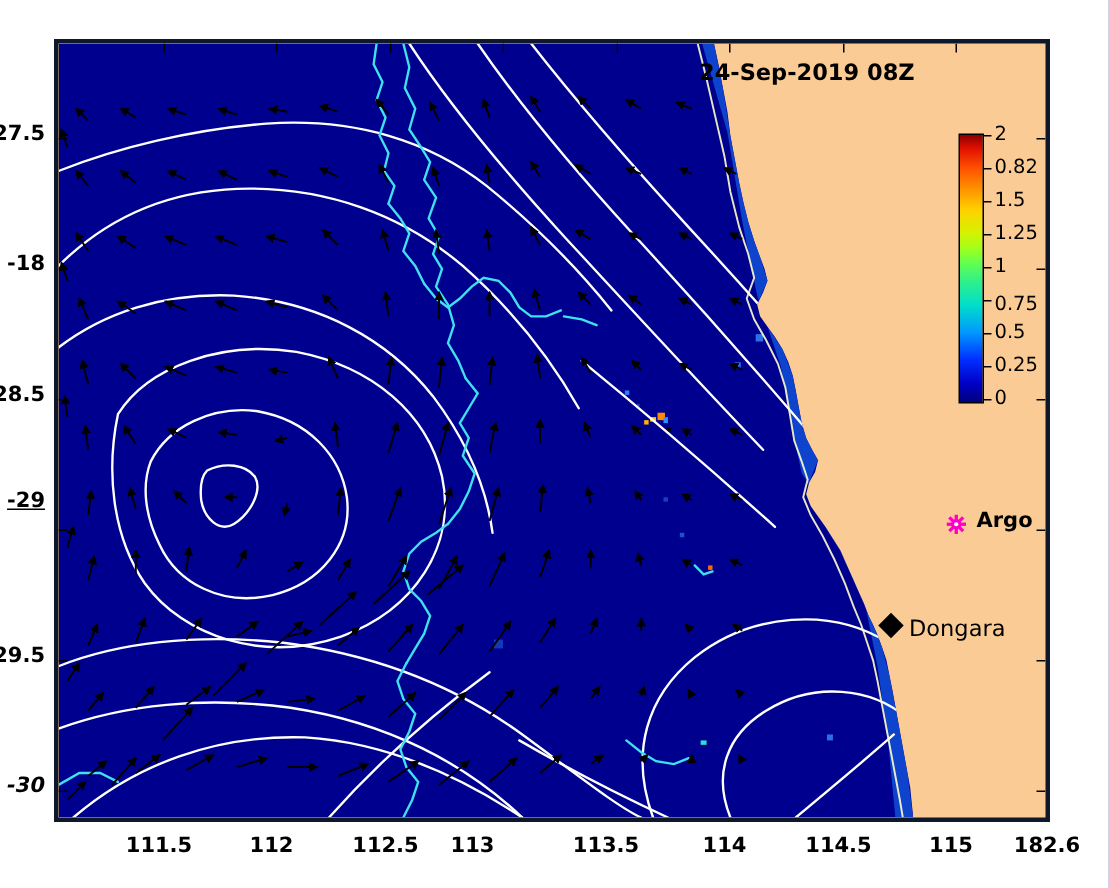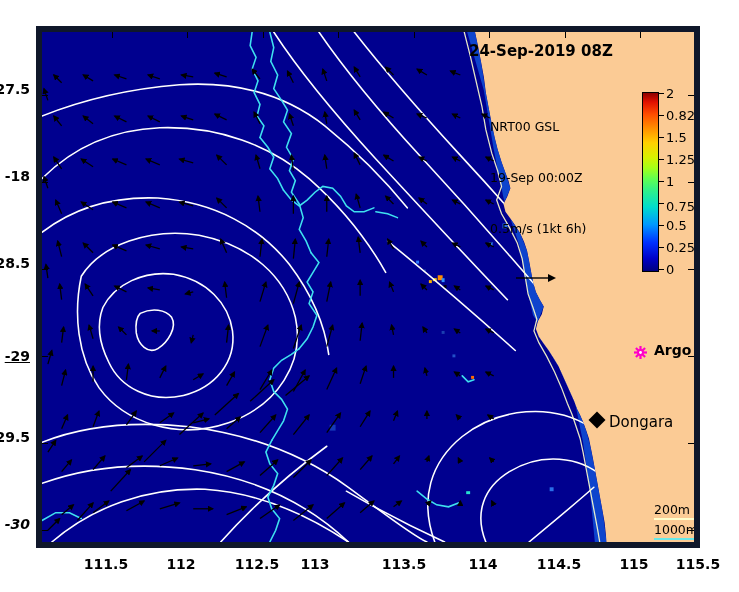--- a/index.html
+++ b/index.html
@@ -3,21 +3,21 @@
 <meta charset="utf-8">
 <style>
   html,body{margin:0;padding:0;background:#ffffff;}
   body{width:739px;height:592px;position:relative;overflow:hidden;
        font-family:"DejaVu Sans","Liberation Sans",sans-serif;}
 
   .fig{position:absolute;left:0;top:0;width:739px;height:592px;background:#fff;}
 
   
   #plot-area{position:absolute;left:36px;top:26px;width:664px;height:522px;
-             border:6px solid #0f172a;box-sizing:border-box;overflow:hidden;
+             border:3px solid #0f172a;box-sizing:border-box;overflow:hidden;
              background:#fbcb95;}
 
   #ocean-layer,#land-layer,#contour-layer,#vector-layer,#sst-layer{
     position:absolute;left:0;top:0;width:100%;height:100%;}
 
   
   .tick{position:absolute;background:#000;}
   .xtick{width:1px;height:6px;top:516px;}
   .ytick{height:1px;width:6px;left:0px;}
   .xtick-in{width:1px;height:6px;top:0px;}
@@ -384,51 +384,36 @@
           <path d="M6,160 L2,148"></path>
         <path d="M6,252 L4,238"></path>
           <path d="M6,340 L10,326"></path>
         <path d="M6,430 L14,418"></path>
           <path d="M6,510 L18,498"></path>
       </g>
     </svg>
 
     <div class="anno" id="title-date">24-Sep-2019 08Z</div>
 
-    <div class="anno" id="current-legend">
-      <div>NRT00 GSL</div>
-      <div>19-Sep 00:00Z</div>
-      <div>0.5m/s (1kt 6h)</div>
-      <svg class="refarrow" width="44" height="12">
-        <line x1="2" y1="6" x2="34" y2="6" stroke="#000" stroke-width="1.4"></line>
-        <path d="M34,2 L42,6 L34,10 z" fill="#000"></path>
-      </svg>
-    </div>
 
     <svg class="argo-marker" viewBox="0 0 13 13">
       <g fill="#ff00c8">
         <circle cx="6.5" cy="6.5" r="3.4"></circle>
         <rect x="5.4" y="0" width="2.2" height="13"></rect>
         <rect x="0" y="5.4" width="13" height="2.2"></rect>
         <rect x="5.4" y="0" width="2.2" height="13" transform="rotate(45 6.5 6.5)"></rect>
         <rect x="5.4" y="0" width="2.2" height="13" transform="rotate(-45 6.5 6.5)"></rect>
       </g>
       <circle cx="6.5" cy="6.5" r="1.4" fill="#ffffff"></circle>
     </svg>
     <div class="anno" id="argo-label">Argo</div>
 
     <div class="dongara-marker"></div>
     <div class="anno" id="dongara-label">Dongara</div>
 
-    <div id="depth-key">
-      <div>200m</div>
-      <div class="depth-line" style="background:#ffffcc;"></div>
-      <div>1000m</div>
-      <div class="depth-line" style="background:#66e8e8;"></div>
-    </div>
 
     <div id="colorbar-group">
       <div id="colorbar"></div>
 
       <div class="cb-tick" style="top:3px;"></div>
       <div class="cb-tick" style="top:25px;"></div>
       <div class="cb-tick" style="top:47px;"></div>
       <div class="cb-tick" style="top:69px;"></div>
       <div class="cb-tick" style="top:91px;"></div>
       <div class="cb-tick" style="top:113px;"></div>
@@ -484,22 +469,22 @@
   </div>
 
   <div class="xlabel" style="left:106px;">111.5</div>
   <div class="xlabel" style="left:181px;">112</div>
   <div class="xlabel" style="left:257px;">112.5</div>
   <div class="xlabel" style="left:315px;">113</div>
   <div class="xlabel" style="left:404px;">113.5</div>
   <div class="xlabel" style="left:483px;">114</div>
   <div class="xlabel" style="left:559px;">114.5</div>
   <div class="xlabel" style="left:634px;">115</div>
-  <div class="xlabel" style="left:698px;">115.5</div>
+  <div class="xlabel" style="left:698px;">182.6</div>
 
   <div class="ylabel" style="top:89px;">-27.5</div>
   <div class="ylabel" style="top:176px;">-18</div>
   <div class="ylabel" style="top:263px;">-28.5</div>
-  <div class="ylabel" style="top:356px;text-decoration:underline;">-29</div>
+  <div class="ylabel" style="top:334px;text-decoration:underline;">-29</div>
   <div class="ylabel" style="top:437px;">-29.5</div>
   <div class="ylabel" style="top:524px;font-style:italic;">-30</div>
 
 </div>
 
 </body></html>

